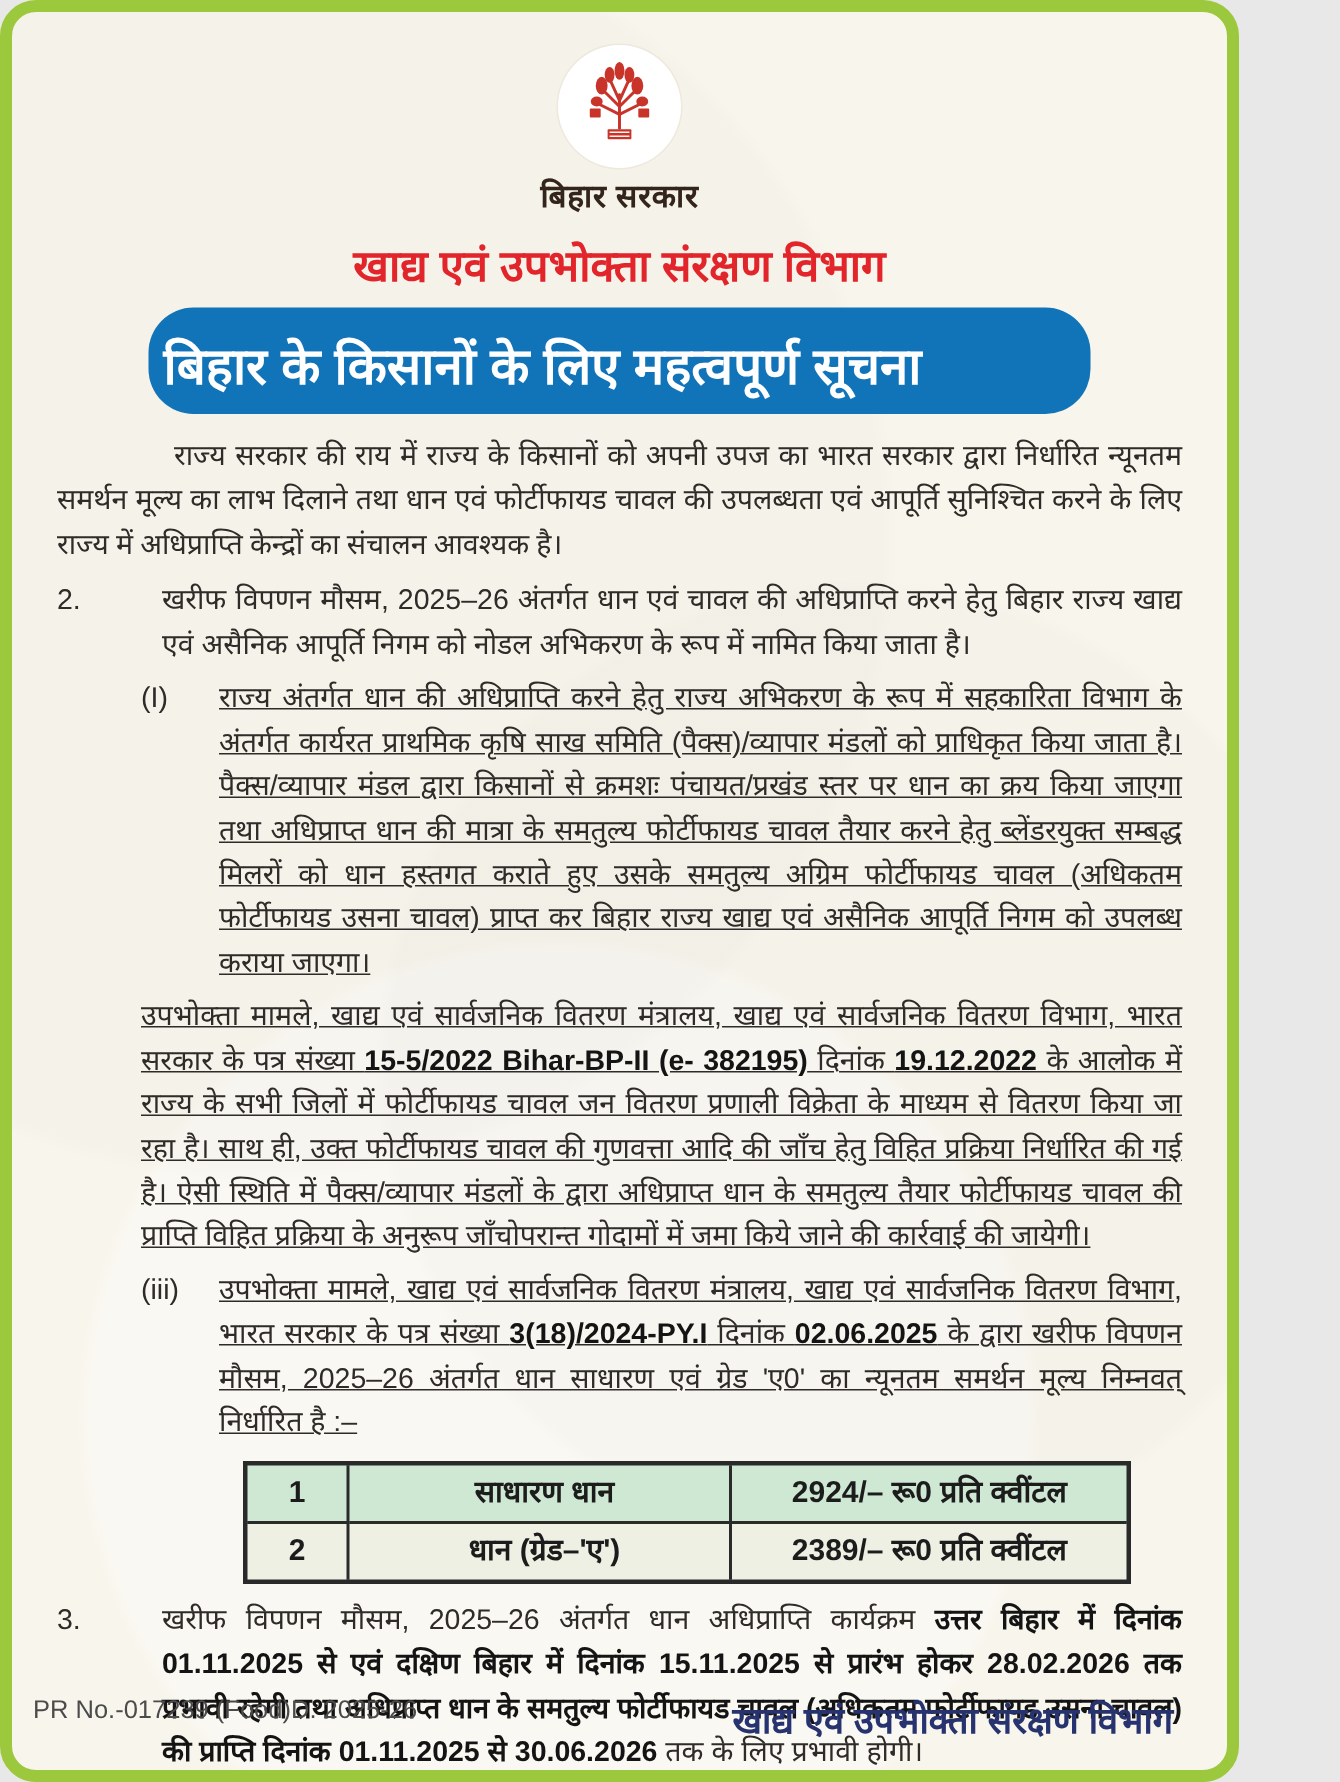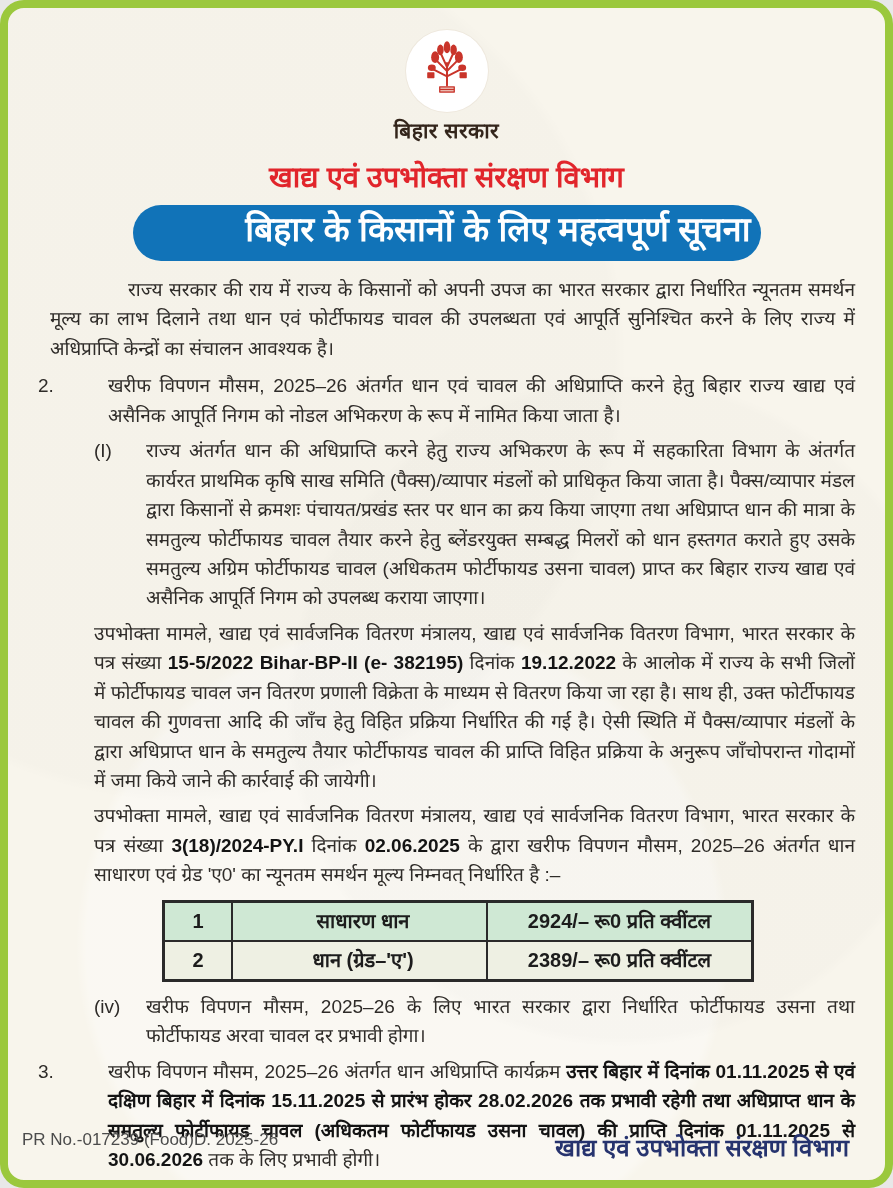--- a/index.html
+++ b/index.html
@@ -2,21 +2,21 @@
 <html><head>
 <meta charset="utf-8">
 <style>
   html,body{margin:0;padding:0;}
   body{
     font-family:"Liberation Sans","DejaVu Sans",sans-serif;
     background:#e8e8e8;
   }
   .page{
     position:relative;
-    width:893px;height:1188px;
+    width:826px;height:1188px;
     box-sizing:border-box;
     background:#f8f5ec;
     background-image:
       radial-gradient(circle at 20% 30%, rgba(0,0,0,0.012) 0 40%, transparent 41%),
       radial-gradient(circle at 70% 60%, rgba(0,0,0,0.012) 0 35%, transparent 36%),
       radial-gradient(circle at 45% 80%, rgba(255,255,255,0.35) 0 30%, transparent 31%);
     border:8px solid #9bc83d;
     border-radius:24px;
     overflow:hidden;
   }
@@ -32,35 +32,35 @@
     letter-spacing:0.5px;
   }
   .dept-title{
     margin-top:12px; font-size:29px; font-weight:bold; color:#e1252b;
   }
   .banner{
     margin:10px auto 0 auto;
     width:628px; box-sizing:border-box;
     background:#1173b8;
     border-radius:30px;
-    padding:0 10px 10px 10px;
-    text-align:right;
+    padding:15px 10px 10px 10px;
+    text-align:left;
   }
   .banner-text{ color:#ffffff; font-size:34px; font-weight:bold; }
   .content{
     padding:14px 30px 0 30px;
     font-size:19px; line-height:1.55; color:#2e2b28;
   }
-  .para1{ text-align:justify; text-indent:78px; margin:0 0 8px 12px; }
+  .para1{ text-align:justify; text-indent:78px; margin:0 0 8px 0;font-family:Liberation Serif, serif; }
   .num-item{ display:flex; margin:0 0 6px 0; }
   .num-item .num{ flex:0 0 34px; font-weight:normal; }
   .num-item .txt{ flex:1; text-align:justify;margin-left:36px; }
   .sub-item{ display:flex; margin:4px 0 6px 56px; }
   .sub-item .marker{ flex:0 0 52px; }
-  .sub-item .txt{ flex:1; text-align:justify; }
+  .sub-item .txt{ flex:1; text-align:justify;text-decoration:underline; }
   .sub-item .txt b, .num-item .txt b{ color:#141414; }
   .msp-table{
     border-collapse:collapse;
     margin:10px 0 10px 124px;
     width:592px;
     border:3px solid #2a2a2a;
     font-size:20px; font-weight:bold; color:#1c1c1c;
   }
   .msp-table td{
     border:2px solid #2a2a2a;
@@ -135,42 +135,39 @@
     <div class="sub-item">
       <div class="marker">(I)</div>
       <div class="txt"><span>राज्य अंतर्गत धान की अधिप्राप्ति करने हेतु राज्य अभिकरण के रूप में सहकारिता विभाग के अंतर्गत कार्यरत प्राथमिक कृषि साख समिति (पैक्स)/व्यापार मंडलों को प्राधिकृत किया जाता है। पैक्स/व्यापार मंडल द्वारा किसानों से क्रमशः पंचायत/प्रखंड स्तर पर धान का क्रय किया जाएगा तथा अधिप्राप्त धान की मात्रा के समतुल्य फोर्टीफायड चावल तैयार करने हेतु ब्लेंडरयुक्त सम्बद्ध मिलरों को धान हस्तगत कराते हुए उसके समतुल्य अग्रिम फोर्टीफायड चावल (अधिकतम फोर्टीफायड उसना चावल) प्राप्त कर बिहार राज्य खाद्य एवं असैनिक आपूर्ति निगम को उपलब्ध कराया जाएगा।</span></div>
     </div>
 
     <div class="sub-item">
       <div class="txt"><span>उपभोक्ता मामले, खाद्य एवं सार्वजनिक वितरण मंत्रालय, खाद्य एवं सार्वजनिक वितरण विभाग, भारत सरकार के पत्र संख्या </span><b>15-5/2022 Bihar-BP-II (e- 382195)</b><span> दिनांक </span><b>19.12.2022</b><span> के आलोक में राज्य के सभी जिलों में फोर्टीफायड चावल जन वितरण प्रणाली विक्रेता के माध्यम से वितरण किया जा रहा है।  साथ ही, उक्त फोर्टीफायड चावल की गुणवत्ता आदि की जाँच हेतु विहित प्रक्रिया निर्धारित की गई है। ऐसी स्थिति में पैक्स/व्यापार मंडलों के द्वारा अधिप्राप्त धान के समतुल्य तैयार फोर्टीफायड चावल की प्राप्ति विहित प्रक्रिया के अनुरूप जाँचोपरान्त गोदामों में जमा किये जाने की कार्रवाई की जायेगी।</span></div>
     </div>
 
     <div class="sub-item">
+      <div class="marker">(iii)</div>
       <div class="txt"><span>उपभोक्ता मामले, खाद्य एवं सार्वजनिक वितरण मंत्रालय, खाद्य एवं सार्वजनिक वितरण विभाग, भारत सरकार के पत्र संख्या </span><b>3(18)/2024-PY.I</b><span> दिनांक </span><b>02.06.2025</b><span> के द्वारा खरीफ विपणन मौसम, 2025–26 अंतर्गत धान साधारण एवं ग्रेड 'ए0' का न्यूनतम समर्थन मूल्य निम्नवत् निर्धारित है :–</span></div>
     </div>
 
     <table class="msp-table">
       <tbody>
         <tr style="background-color: rgb(207, 232, 212);">
           <td class="col-sl">1</td>
           <td class="col-item">साधारण धान</td>
           <td class="col-rate">2924/– रू0 प्रति क्वींटल</td>
         </tr>
         <tr style="background-color: rgb(238, 240, 227);">
           <td class="col-sl">2</td>
           <td class="col-item">धान (ग्रेड–'ए')</td>
           <td class="col-rate">2389/– रू0 प्रति क्वींटल</td>
         </tr>
       </tbody>
     </table>
 
-    <div class="sub-item">
-      <div class="marker">(iv)</div>
-      <div class="txt"><span>खरीफ विपणन मौसम, 2025–26 के लिए भारत सरकार द्वारा निर्धारित फोर्टीफायड उसना तथा फोर्टीफायड अरवा चावल दर प्रभावी होगा।</span></div>
-    </div>
 
     <div class="num-item">
       <div class="num">3.</div>
       <div class="txt"><span>खरीफ विपणन मौसम, 2025–26 अंतर्गत धान अधिप्राप्ति कार्यक्रम </span><b>उत्तर बिहार में दिनांक 01.11.2025 से एवं दक्षिण बिहार में दिनांक 15.11.2025 से प्रारंभ होकर 28.02.2026 तक प्रभावी रहेगी तथा अधिप्राप्त धान के समतुल्य फोर्टीफायड चावल (अधिकतम फोर्टीफायड उसना चावल) की प्राप्ति दिनांक 01.11.2025 से 30.06.2026</b><span> तक के लिए प्रभावी होगी।</span></div>
     </div>
 
   </div>
 
   <div class="footer-sig">
     <div>खाद्य एवं उपभोक्ता संरक्षण विभाग</div>

